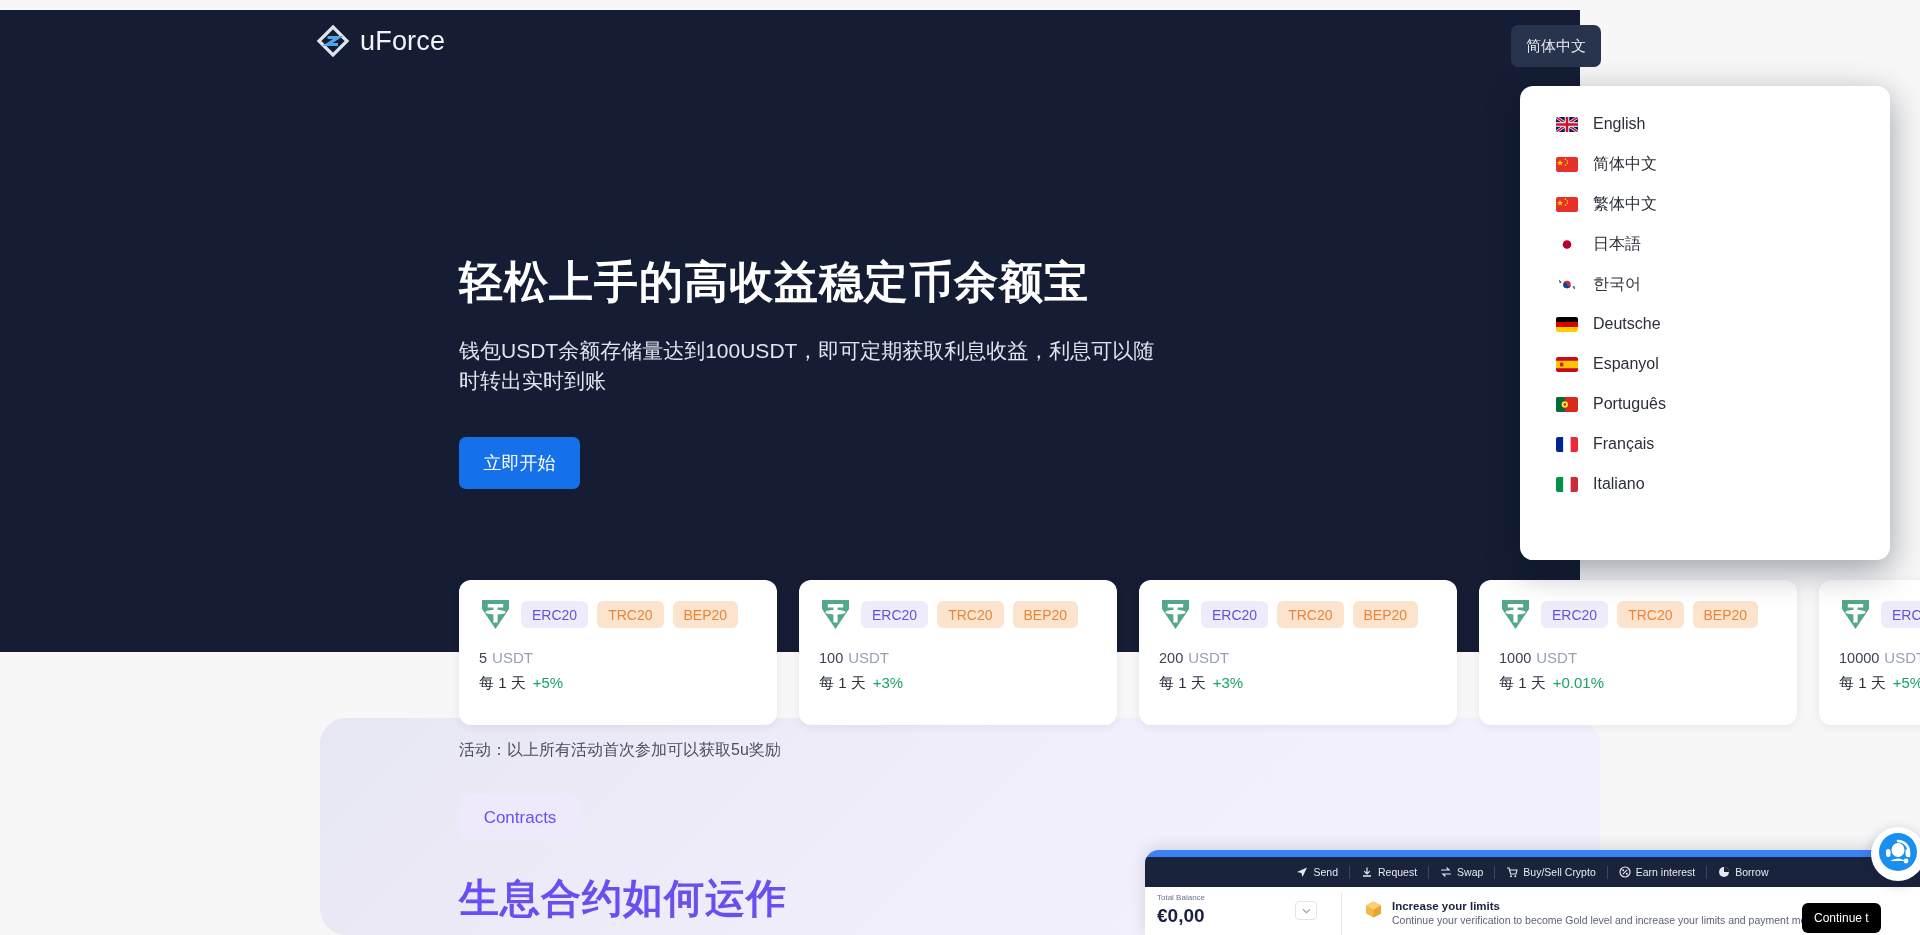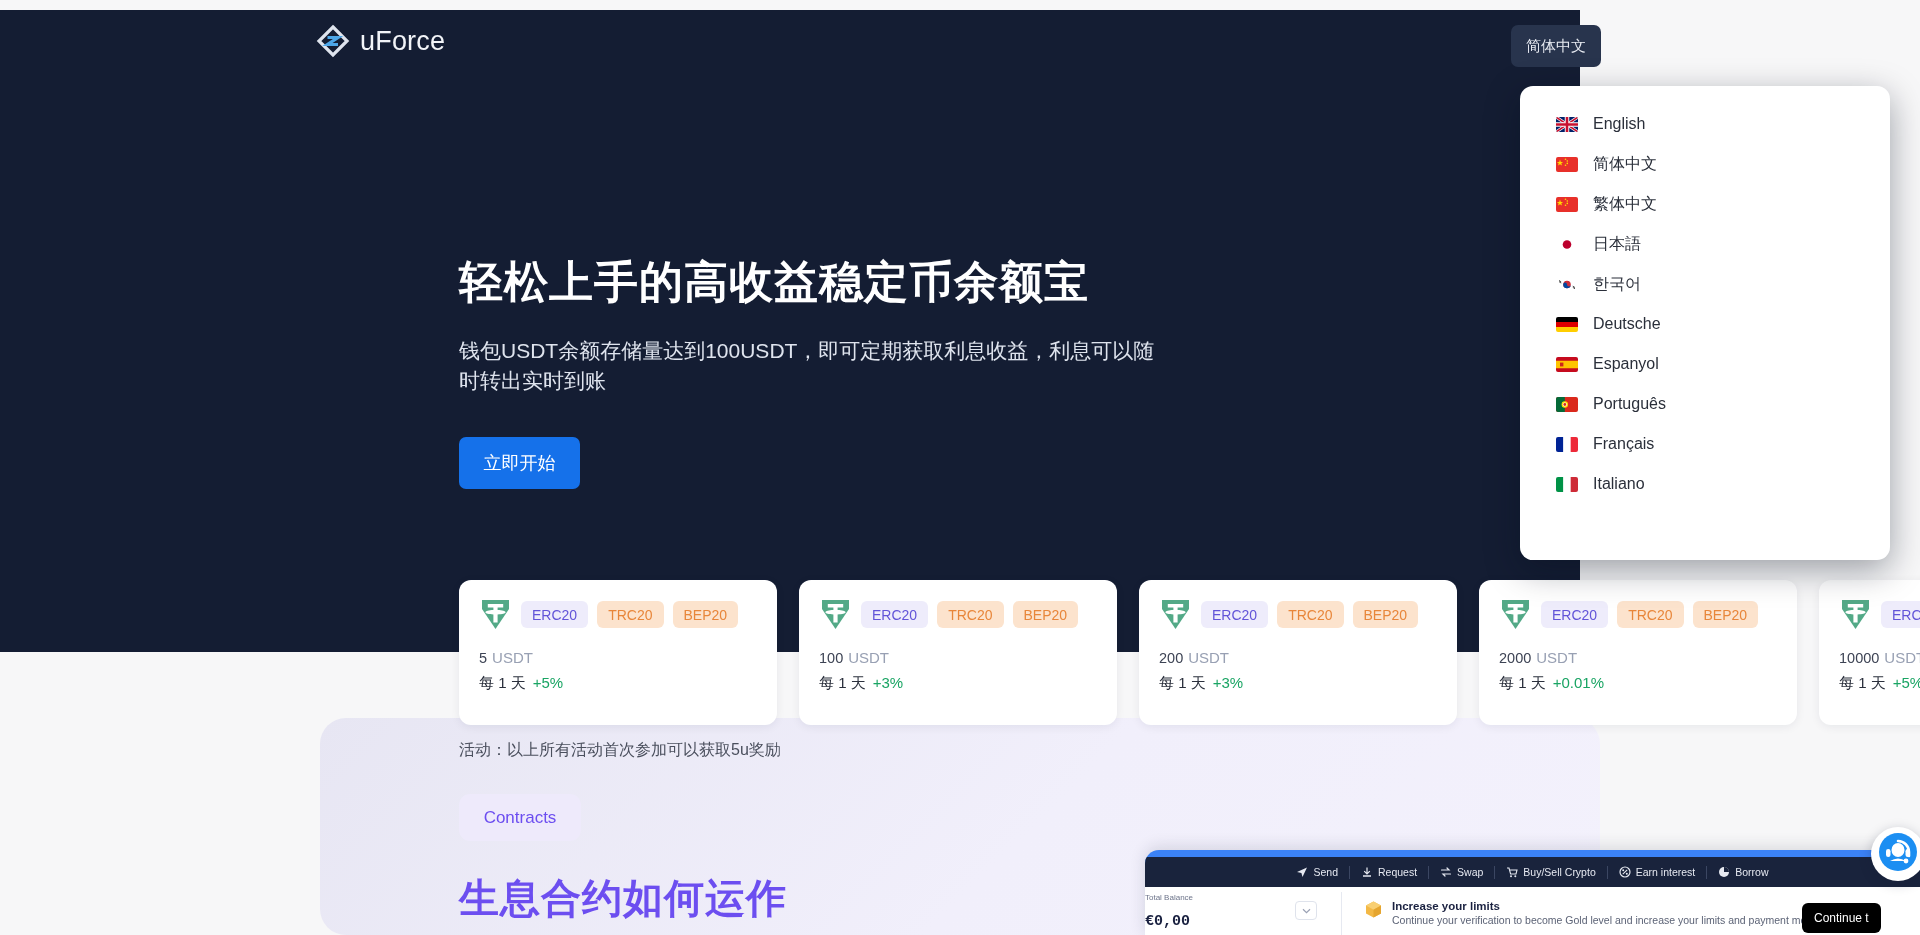--- a/index.html
+++ b/index.html
@@ -141,23 +141,23 @@
     display: flex; align-items: center; gap: 5px;
     color: #e6e9f1; font-size: 10.5px; padding: 0 11px; cursor: pointer;
     white-space: nowrap;
   }
   .tb-sep { width: 1px; height: 13px; background: #3b4662; }
   .tb-ico { width: 12px; height: 12px; display: block; flex: 0 0 12px; }
   .mock-body {
     position: absolute; left: 0; top: 37px; width: 775px; height: 48px;
     background: #fff; display: flex; align-items: flex-start; padding-top: 6px;
   }
-  .bal-block { width: 180px; }
+  .bal-block { width: 180px; padding-left: 12px; }
   .bal-label { font-size: 8px; color: #6d748a; }
-  .bal-value { font-size: 15px; font-weight: 700; color: #1a2140; margin-top: 11px; font-family: Liberation Mono, monospace; }
+  .bal-value { font-size: 19px; font-weight: 700; color: #1a2140; margin-top: 3px; }
   .bal-caret {
     position: absolute; left: 150px; top: 14px;
     width: 22px; height: 19px; border: 1px solid #dfe3ec; border-radius: 4px;
     display: flex; align-items: center; justify-content: center; cursor: pointer;
   }
   .limits-card {
     position: absolute; left: 196px; top: 5px;
     width: 579px; height: 43px; border-left: 1px solid #e6e9f1;
     display: flex; align-items: flex-start; gap: 9px; padding: 8px 0 0 22px;
   }
@@ -270,21 +270,21 @@
           <span>
             <svg class="tether" viewBox="0 0 33 33">
               <path d="M16.5 2 L30 2 L30 11 L16.5 31 L3 11 L3 2 Z" fill="#53a987"></path>
               <path d="M18.6 12.1 V9.6 h5.6 V6.1 H8.8 v3.5 h5.6 v2.5 c-4.6 .2 -8 1.1 -8 2.2 0 1.1 3.4 2 8 2.2 v8.1 h4.2 v-8.1 c4.6-.2 8-1.1 8-2.2 0-1.1-3.4-2-8-2.2 z" fill="#fff"></path>
             </svg>
           </span>
           <span class="chip chip-erc">ERC20</span>
           <span class="chip chip-trc">TRC20</span>
           <span class="chip chip-bep">BEP20</span>
         </div>
-        <div class="card-amt"><span>2000</span><span class="unit">USDT</span></div>
+        <div class="card-amt"><span>1000</span><span class="unit">USDT</span></div>
         <div class="card-rate"><span>每 1 天</span><span class="pct">+0.01%</span></div>
       </div>
       <div class="card">
         <div class="card-chips">
           <span>
             <svg class="tether" viewBox="0 0 33 33">
               <path d="M16.5 2 L30 2 L30 11 L16.5 31 L3 11 L3 2 Z" fill="#53a987"></path>
               <path d="M18.6 12.1 V9.6 h5.6 V6.1 H8.8 v3.5 h5.6 v2.5 c-4.6 .2 -8 1.1 -8 2.2 0 1.1 3.4 2 8 2.2 v8.1 h4.2 v-8.1 c4.6-.2 8-1.1 8-2.2 0-1.1-3.4-2-8-2.2 z" fill="#fff"></path>
             </svg>
           </span>

